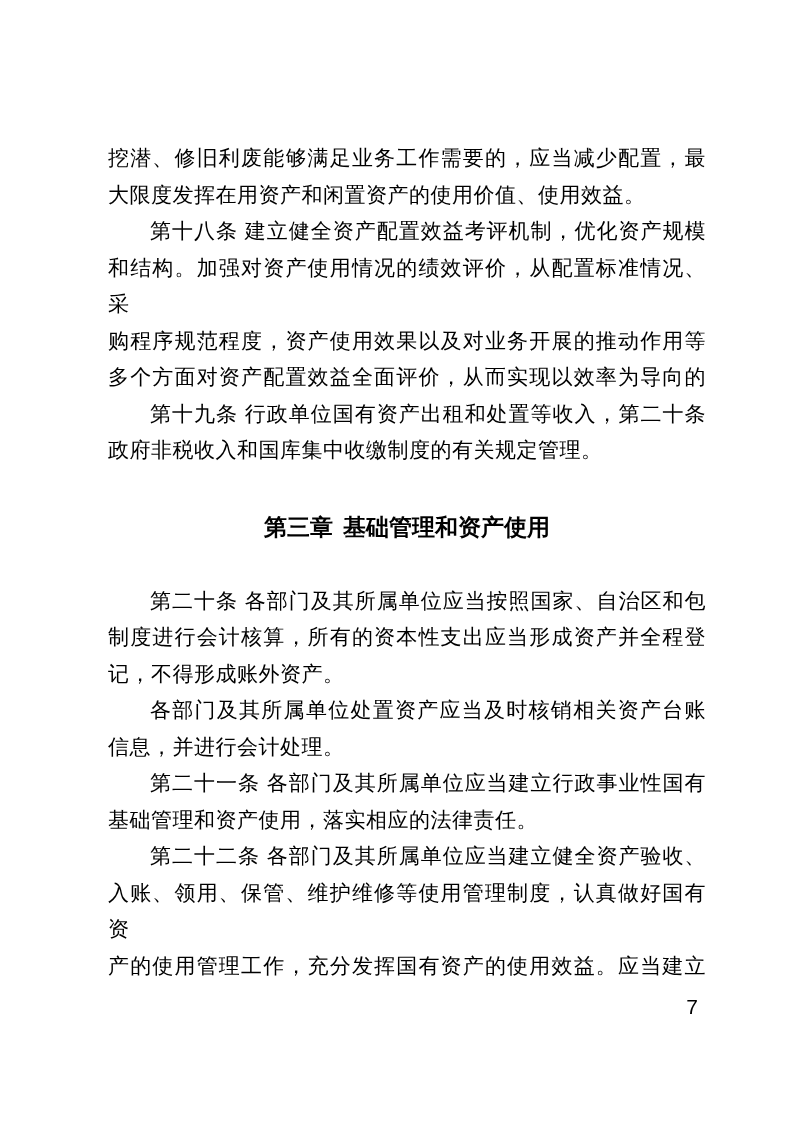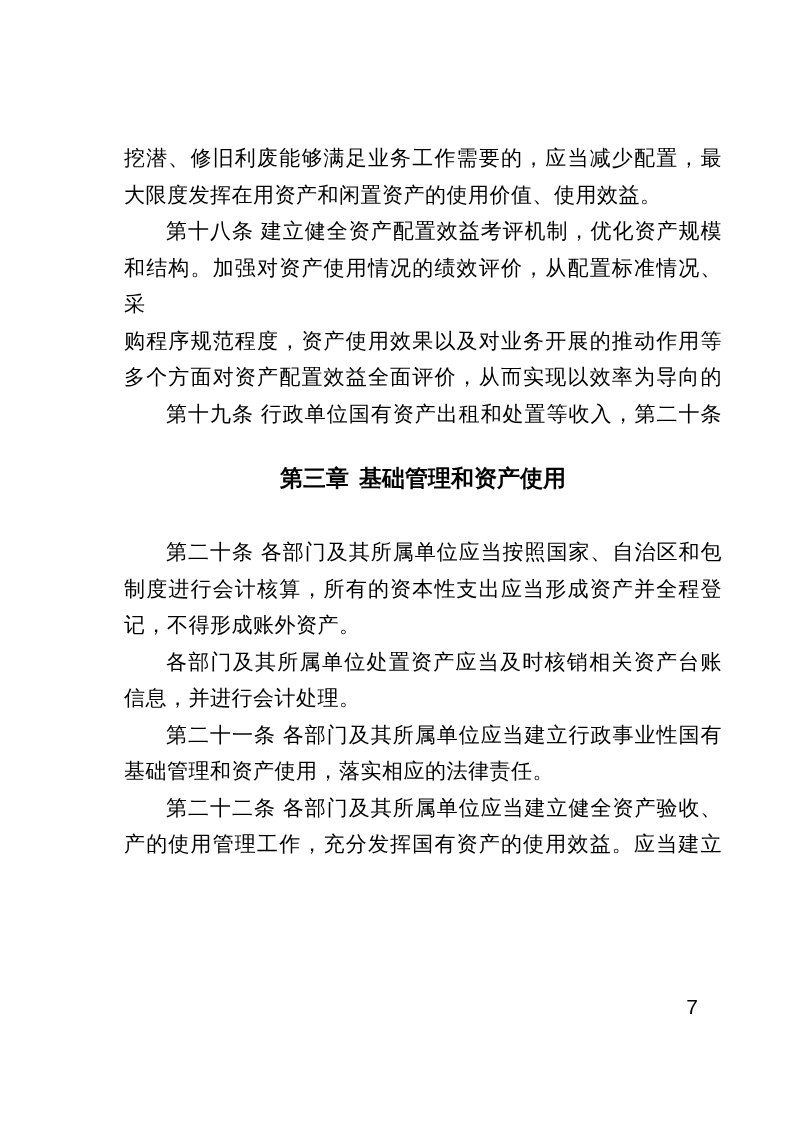--- a/index.html
+++ b/index.html
@@ -11,21 +11,21 @@
     position: relative;
     width: 793px;
     height: 1122px;
     background: #ffffff;
     color: #000000;
     font-family: "Liberation Sans", "DejaVu Sans", sans-serif;
     overflow: hidden;
   }
   .content {
     position: absolute;
-    left: 124px;
+    left: 108px;
     top: 140px;
     width: 598px;
   }
   .paragraph {
     margin: 0;
   }
   .text-line {
     font-size: 21px;
     line-height: 36.5px;
     letter-spacing: 0.5px;
@@ -37,21 +37,21 @@
     text-indent: 2em;
   }
   .text-line.para-end {
     text-align-last: left;
   }
   .chapter-heading {
     font-size: 23px;
     font-weight: bold;
     line-height: 37px;
     text-align: center;
-    margin: 28px 0 37px 0;
+    margin: 40px 0 37px 0;
   }
   .chapter-title {
     margin-left: 10px;
   }
   .page-number {
     position: absolute;
     top: 995px;
     right: 95px;
     font-size: 21px;
     line-height: 24px;
@@ -68,34 +68,36 @@
         <div class="text-line para-end">大限度发挥在用资产和闲置资产的使用价值、使用效益。</div>
       </div>
       <div class="paragraph">
         <div class="text-line indent">第十八条 建立健全资产配置效益考评机制，优化资产规模</div>
         <div class="text-line">和结构。加强对资产使用情况的绩效评价，从配置标准情况、采</div>
         <div class="text-line">购程序规范程度，资产使用效果以及对业务开展的推动作用等</div>
         <div class="text-line">多个方面对资产配置效益全面评价，从而实现以效率为导向的</div>
       </div>
       <div class="paragraph">
         <div class="text-line indent">第十九条 行政单位国有资产出租和处置等收入，第二十条</div>
+        <div class="text-line para-end">政府非税收入和国库集中收缴制度的有关规定管理。</div>
       </div>
       <div class="chapter-heading"><span class="chapter-number">第三章</span><span class="chapter-title">基础管理和资产使用</span></div>
       <div class="paragraph">
         <div class="text-line indent">第二十条 各部门及其所属单位应当按照国家、自治区和包</div>
         <div class="text-line">制度进行会计核算，所有的资本性支出应当形成资产并全程登</div>
         <div class="text-line para-end">记，不得形成账外资产。</div>
       </div>
       <div class="paragraph">
         <div class="text-line indent">各部门及其所属单位处置资产应当及时核销相关资产台账</div>
         <div class="text-line para-end">信息，并进行会计处理。</div>
       </div>
       <div class="paragraph">
         <div class="text-line indent">第二十一条 各部门及其所属单位应当建立行政事业性国有</div>
         <div class="text-line para-end">基础管理和资产使用，落实相应的法律责任。</div>
       </div>
       <div class="paragraph">
         <div class="text-line indent">第二十二条 各部门及其所属单位应当建立健全资产验收、</div>
+        <div class="text-line">入账、领用、保管、维护维修等使用管理制度，认真做好国有资</div>
         <div class="text-line">产的使用管理工作，充分发挥国有资产的使用效益。应当建立</div>
       </div>
     </div>
   <div class="page-number">7</div>
 </div>
 
 </body></html>

